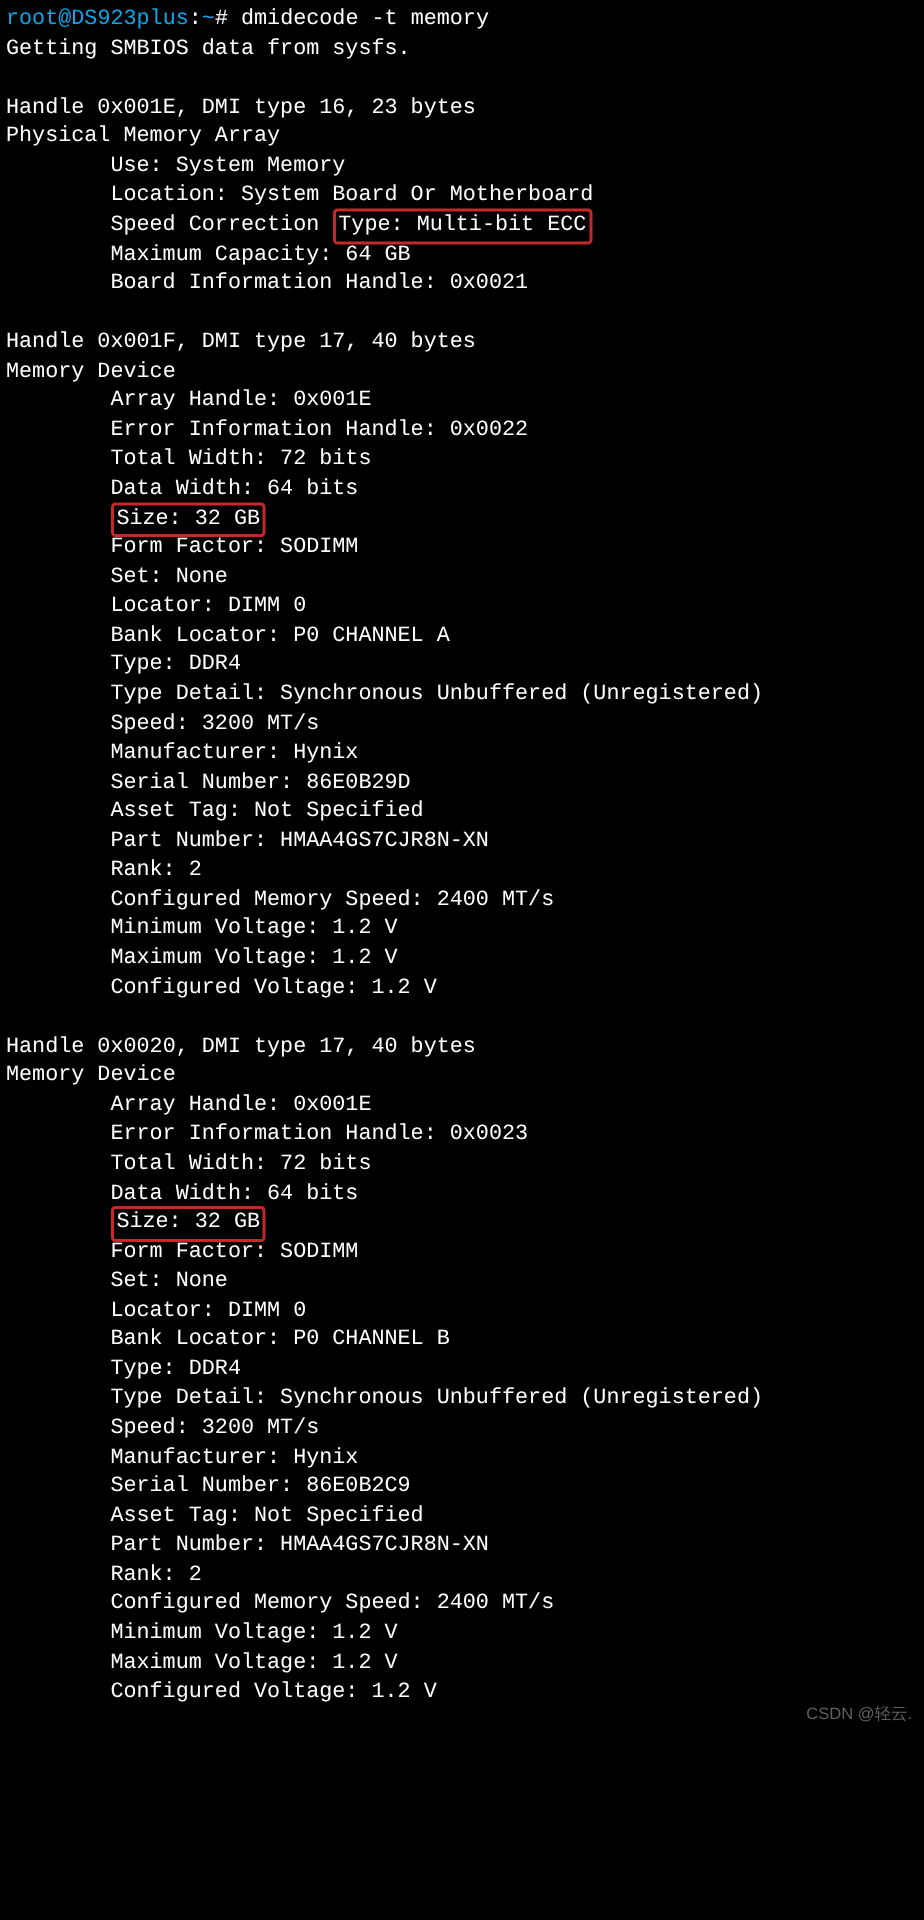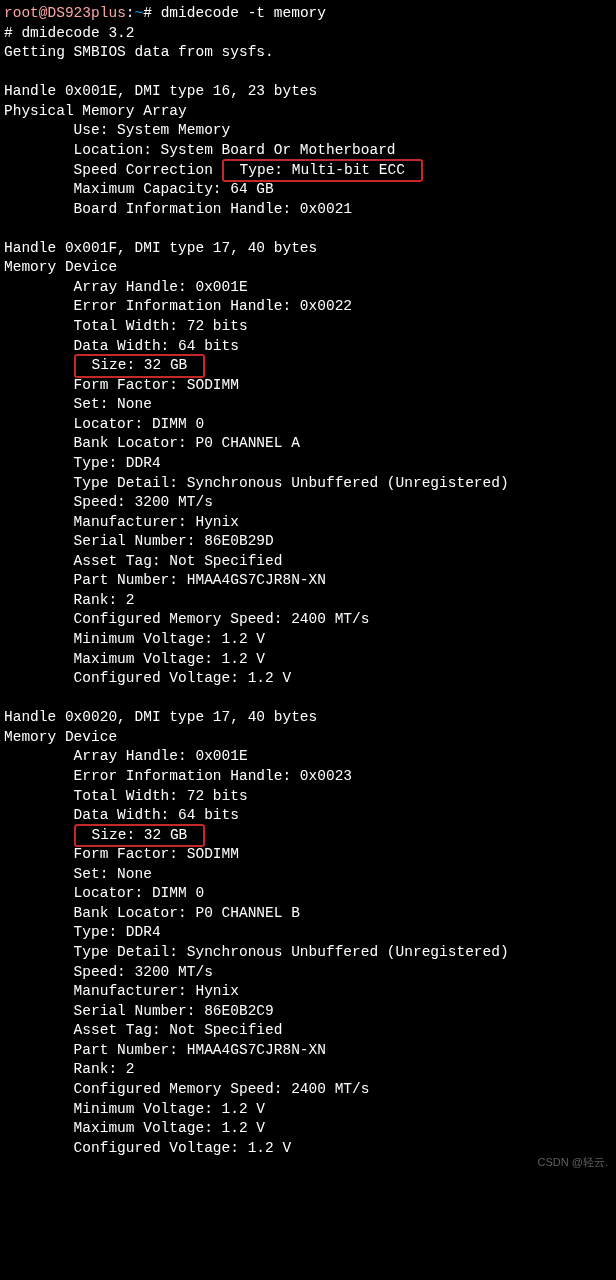--- a/index.html
+++ b/index.html
@@ -7,27 +7,27 @@
     color: #ffffff;
     font-family: "Courier New", monospace;
     font-size: 14.5px;
     line-height: 1.35;
     margin: 0;
     padding: 4px 4px 16px 4px;
     width: 616px;
     box-sizing: border-box;
     position: relative;
   }
-  .prompt-user { color: #fca5a5; }
+  .prompt-user { color: #0ea5e9; }
   .prompt-sep  { color: #ffffff; }
   .prompt-path { color: #00aaff; }
   .box-red {
     border: 2px solid #c62828;
     border-radius: 3px;
-    padding: 0 16px;
+    padding: 0 2px;
     display: inline-block;
     margin: -2px 0;
   }
   .indent1 { padding-left: 8ch; }
   .line { white-space: pre; }
   .watermark {
     position: absolute;
     bottom: 4px;
     right: 8px;
     color: #9e9e9e;
@@ -36,21 +36,20 @@
     font-family: sans-serif;
   }
 </style>
 </head>
 <body>
 
 <div>
 
   <div class="line"><span class="prompt-user"><span>root</span><span>@</span><span>DS923plus</span></span><span class="prompt-sep">:</span><span class="prompt-path">~</span><span>#</span> <span>dmidecode -t memory</span></div>
 
-  <div class="line"># dmidecode 3.2</div>
   <div class="line">Getting SMBIOS data from sysfs.</div>
   <div class="line">&nbsp;</div>
 
   <div class="line">Handle 0x001E, DMI type 16, 23 bytes</div>
   <div class="line">Physical Memory Array</div>
   <div class="line indent1">Use: System Memory</div>
   <div class="line indent1">Location: System Board Or Motherboard</div>
   <div class="line indent1"><span>Speed Correction </span><span class="box-red">Type: Multi-bit ECC</span></div>
   <div class="line indent1">Maximum Capacity: 64 GB</div>
   <div class="line indent1">Board Information Handle: 0x0021</div>

